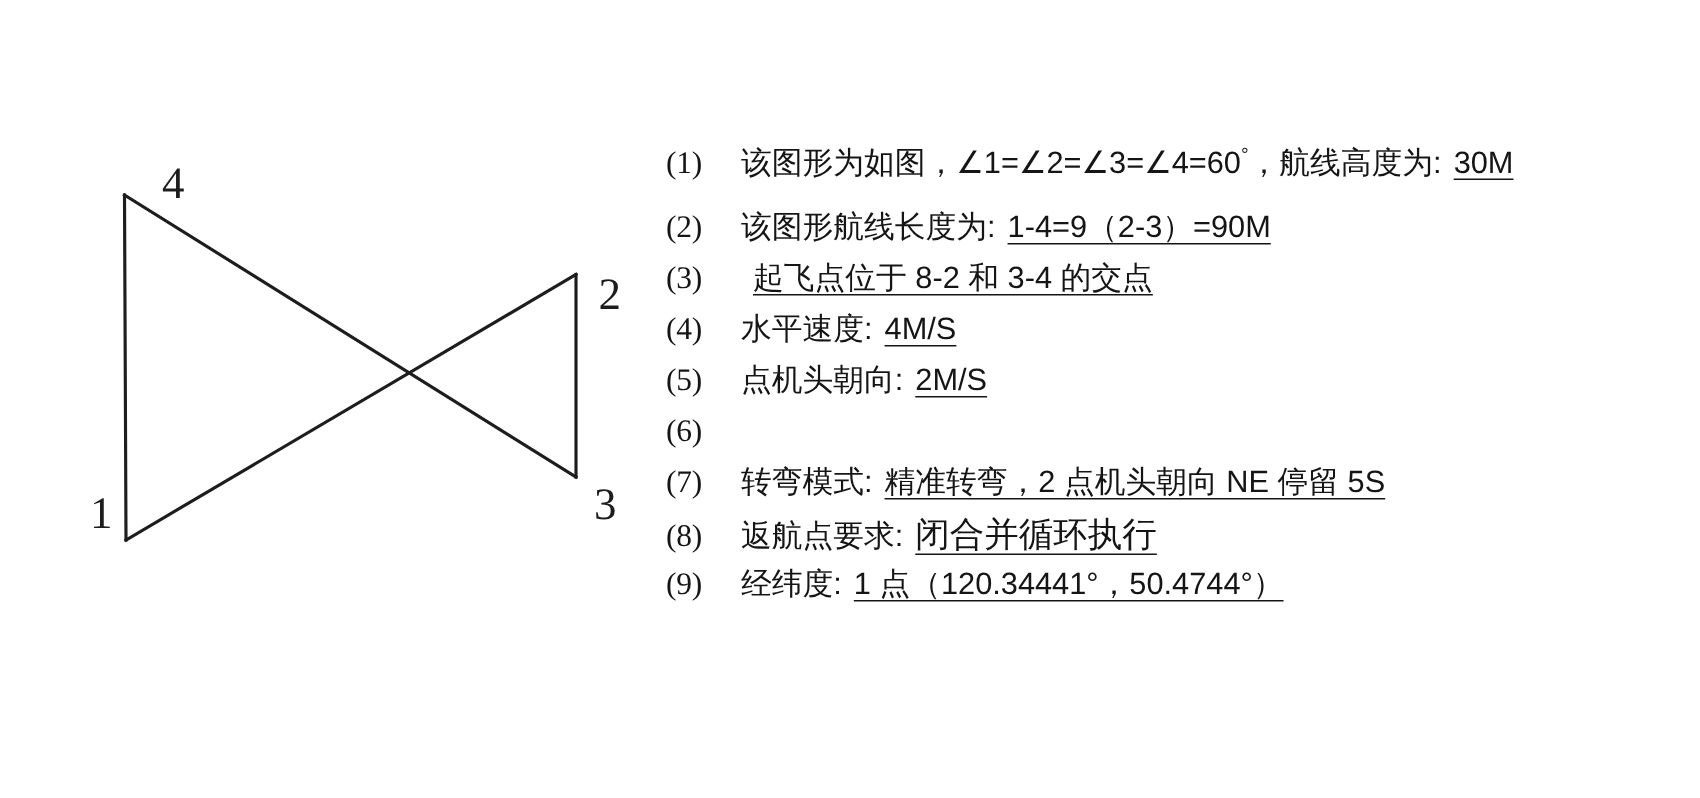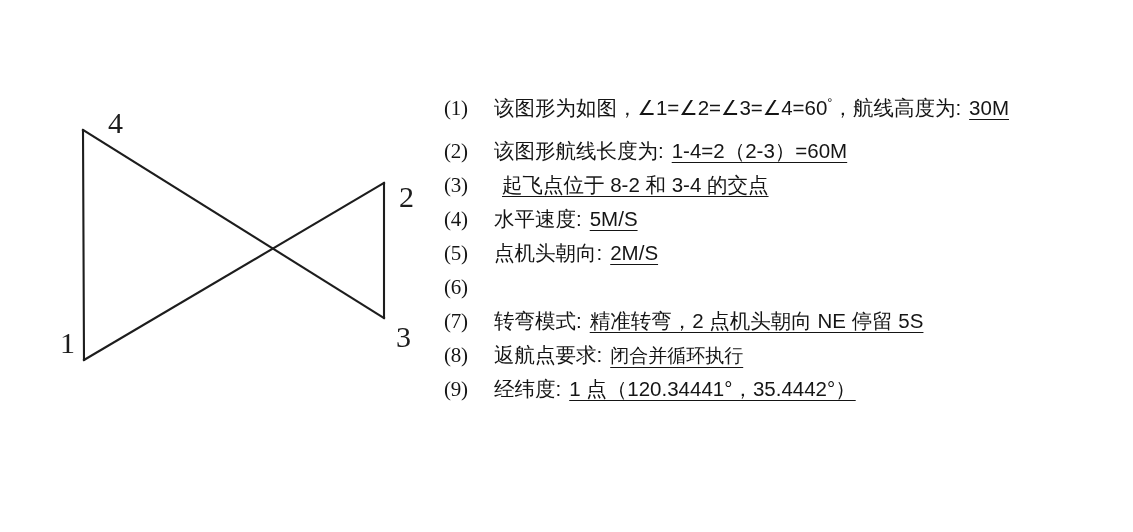--- a/index.html
+++ b/index.html
@@ -81,21 +81,21 @@
   }
   .spec-value {
     flex: 0 0 auto;
     text-decoration: underline;
     text-underline-offset: 4px;
     text-decoration-thickness: 1.4px;
     margin-left: 4px;
   }
   .spec-value.pad-left { margin-left: 8px; }
   .spec-value.big {
-    font-size: 19px;
+    font-size: 23px;
     text-underline-offset: 5px;
   }
   .deg-sup {
     font-size: 0.62em;
     vertical-align: super;
     line-height: 0;
   }
   .deg-base {
     font-size: 0.78em;
     vertical-align: 0.28em;
@@ -128,36 +128,36 @@
     <span class="spec-body">
       <span class="spec-label"><span>该图形为如图，∠1=∠2=∠3=∠4=60</span><span class="deg-sup">°</span><span>，航线高度为:</span></span>
       <span class="spec-value pad-left">30M</span>
     </span>
   </div>
 
   <div class="spec-row">
     <span class="spec-index">(2)</span>
     <span class="spec-body">
       <span class="spec-label">该图形航线长度为:</span>
-      <span class="spec-value pad-left">1-4=2（2-3）=60M</span>
+      <span class="spec-value pad-left">1-4=9（2-3）=90M</span>
     </span>
   </div>
 
   <div class="spec-row">
     <span class="spec-index">(3)</span>
     <span class="spec-body">
       <span class="spec-value pad-left">起飞点位于 8-2 和 3-4 的交点</span>
     </span>
   </div>
 
   <div class="spec-row">
     <span class="spec-index">(4)</span>
     <span class="spec-body">
       <span class="spec-label">水平速度:</span>
-      <span class="spec-value pad-left">5M/S</span>
+      <span class="spec-value pad-left">4M/S</span>
     </span>
   </div>
 
   <div class="spec-row">
     <span class="spec-index">(5)</span>
     <span class="spec-body">
       <span class="spec-label">点机头朝向:</span>
       <span class="spec-value pad-left">2M/S</span>
     </span>
   </div>
@@ -179,17 +179,17 @@
     <span class="spec-body">
       <span class="spec-label">返航点要求:</span>
       <span class="spec-value big pad-left">闭合并循环执行</span>
     </span>
   </div>
 
   <div class="spec-row">
     <span class="spec-index">(9)</span>
     <span class="spec-body">
       <span class="spec-label">经纬度:</span>
-      <span class="spec-value pad-left">1 点（120.34441°，35.4442°）</span>
+      <span class="spec-value pad-left">1 点（120.34441°，50.4744°）</span>
     </span>
   </div>
 
 </div>
 
 </body></html>

